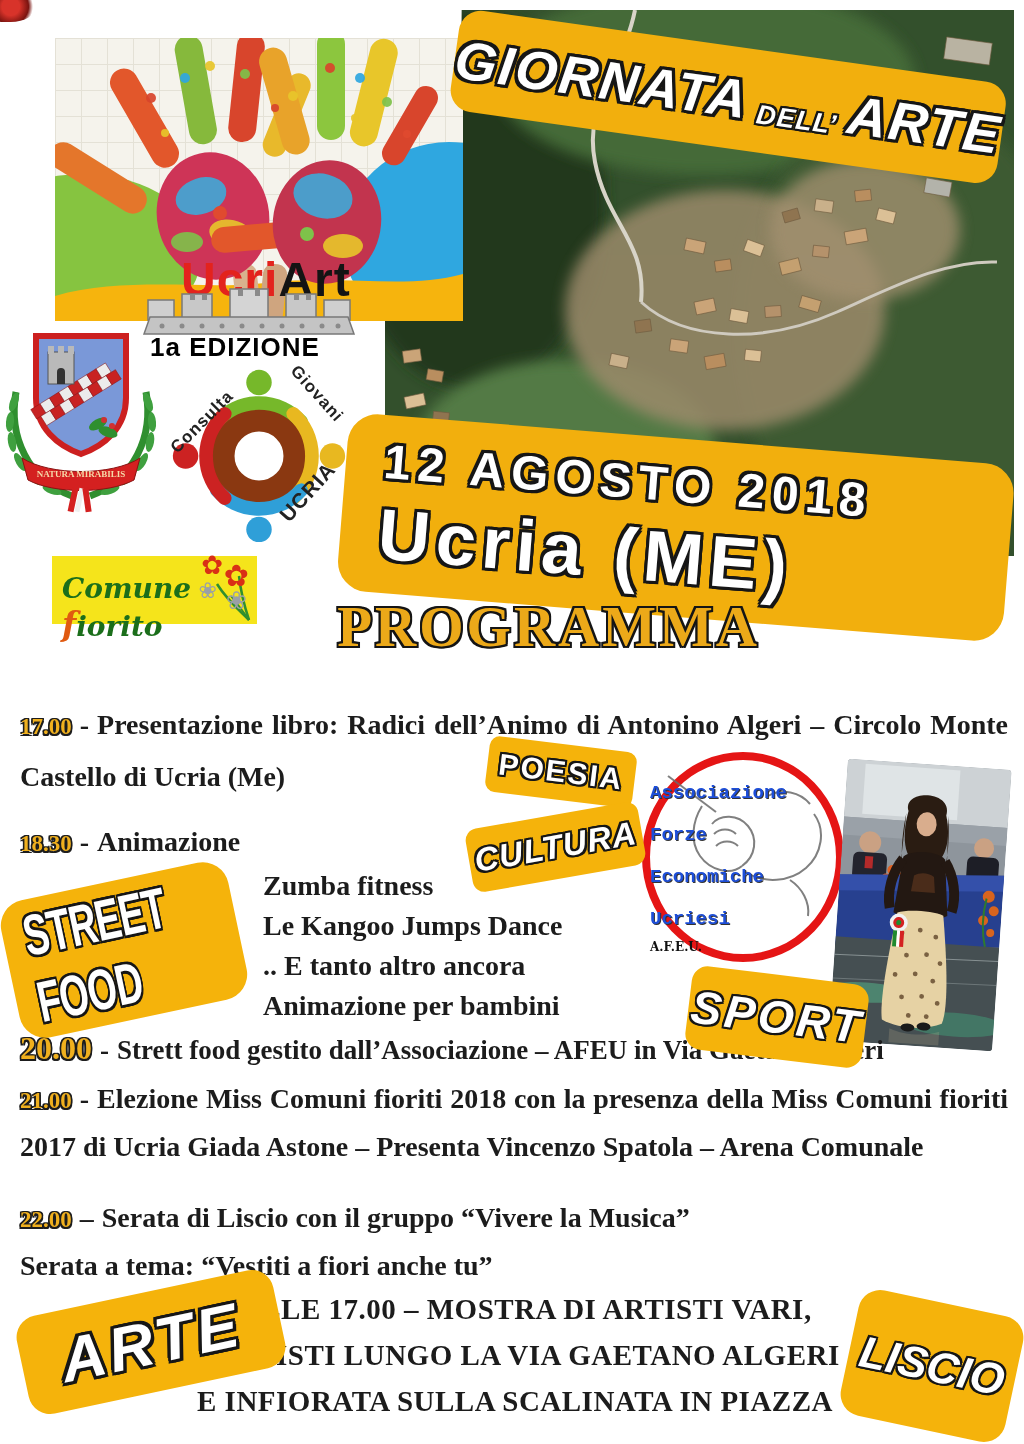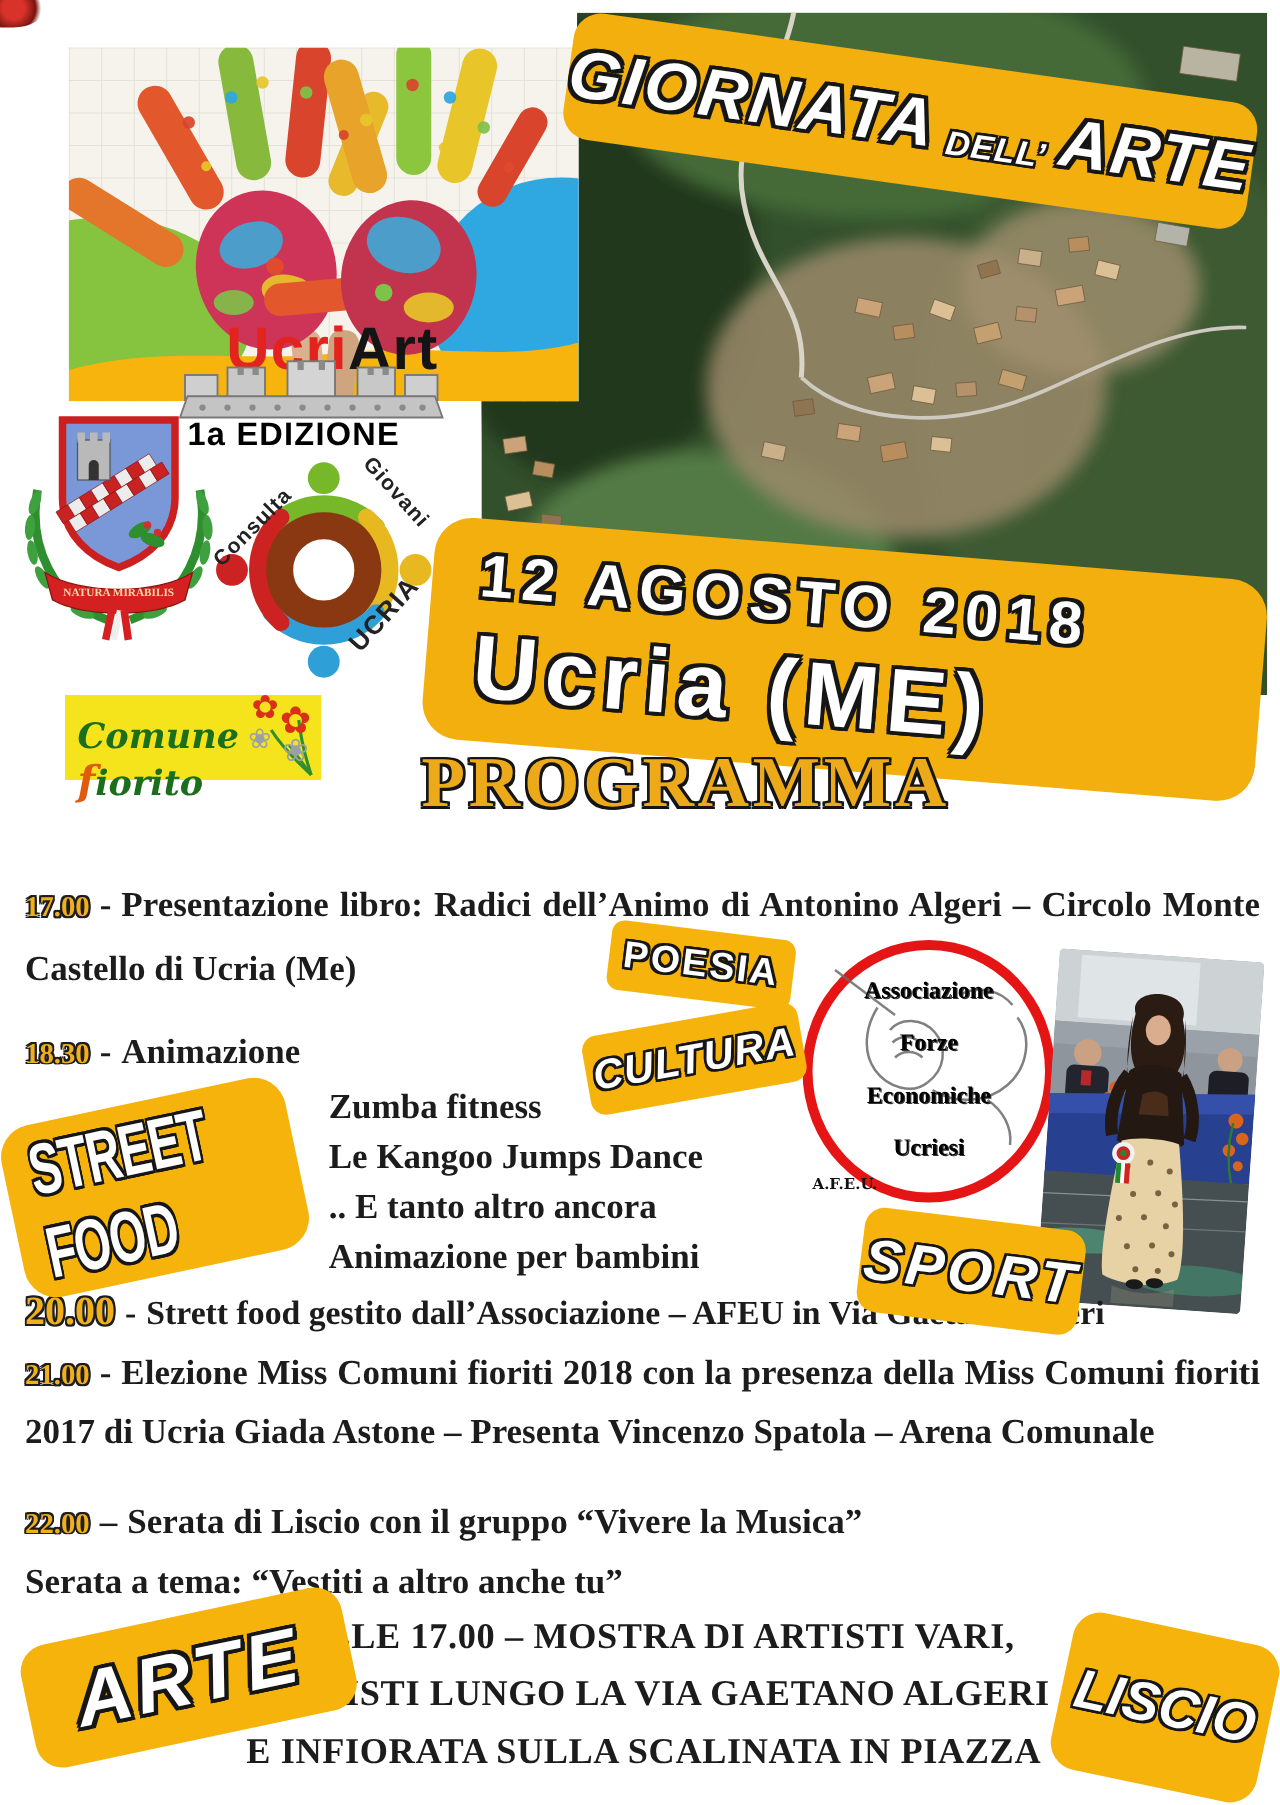--- a/index.html
+++ b/index.html
@@ -42,42 +42,42 @@
       background:#f2af0d;border-radius:30px;transform:rotate(4.6deg);transform-origin:0 0;
       font-family:"Liberation Sans",sans-serif;font-weight:bold;
       display:flex;flex-direction:column;justify-content:center;padding-left:38px;box-sizing:border-box;}
   .date-banner .l1{font-size:48px;letter-spacing:7px;}
   .date-banner .l2{font-size:72px;letter-spacing:6px;margin-top:4px;}
 
   
   .edition{left:150px;top:332px;font-family:"Liberation Sans",sans-serif;
            font-weight:bold;font-size:26px;color:#000000;letter-spacing:1px;z-index:3;}
   .crown{left:138px;top:284px;width:222px;height:54px;z-index:3;}
-  .coa{left:14px;top:328px;width:162px;height:192px;z-index:3;}
+  .coa{left:0;top:328px;width:162px;height:192px;z-index:3;}
   .consulta{left:166px;top:360px;width:186px;height:188px;z-index:3;}
   .consulta span{position:absolute;font-family:"Liberation Sans",sans-serif;
                  font-weight:bold;color:#222;}
   .cons-w1{left:-4px;top:52px;font-size:17px;transform:rotate(-45deg);letter-spacing:1px;}
   .cons-w2{left:116px;top:24px;font-size:17px;transform:rotate(48deg);letter-spacing:1px;}
   .cons-w3{left:106px;top:120px;font-size:21px;transform:rotate(-48deg);letter-spacing:1px;}
   .fiorito{left:52px;top:556px;width:205px;height:68px;background:#f5e41b;z-index:3;}
   .fiorito .txt{position:absolute;left:10px;top:16px;font-style:italic;font-weight:bold;
                 font-size:28px;color:#1b6e1b;font-family:"DejaVu Serif",serif;}
   .fiorito .f{color:#e05a10;font-size:33px;}
   .fiorito .fl1{position:absolute;right:34px;top:-6px;color:#d93016;font-size:26px;}
   .fiorito .fl2{position:absolute;right:8px;top:2px;color:#d93016;font-size:30px;}
   .fiorito .fl3{position:absolute;right:40px;top:22px;color:#9aa0a6;font-size:22px;}
   .fiorito .fl4{position:absolute;right:10px;top:30px;color:#9aa0a6;font-size:25px;}
   .fiorito svg{position:absolute;right:0;top:0;}
 
   
   .afeu{left:642px;top:752px;width:202px;height:210px;background:#fff;z-index:3;
         border:8px solid #e51515;border-radius:50%;box-sizing:border-box;}
-  .afeu .ln{position:absolute;width:100%;text-align:center;font-weight:bold;
-        font-family:Liberation Serif, serif;color:#000000;font-size:19px;
+  .afeu .ln{position:absolute;width:100%;font-weight:bold;
+        font-family:Liberation Mono, monospace;color:#1d4ed8;font-size:19px;
         text-shadow:1px 1px 0 #333;}
   .afeu .a1{top:22px;} .afeu .a2{top:64px;} .afeu .a3{top:106px;} .afeu .a4{top:148px;}
   .afeu .abbr{position:absolute;width:100%;text-align:left;top:180px;font-weight:bold;
         font-family:"DejaVu Serif",serif;color:#111;font-size:12px;text-shadow:none;}
   .afeu svg{position:absolute;left:0;top:0;}
   .miss{left:838px;top:764px;width:164px;height:282px;z-index:3;transform:rotate(4deg);
         border-radius:4px;overflow:hidden;}
 
   
   .programma{left:280px;top:594px;width:480px;text-align:right;z-index:4;margin:0;
@@ -367,21 +367,21 @@
     <div>.. E tanto altro ancora</div>
     <div>Animazione per bambini</div>
   </div>
 
   <p class="prog p20"><span class="time gold">20.00</span><span class="sep">-</span><span>Strett food gestito dall’Associazione – AFEU in Via Gaetano Algeri</span></p>
 
   <p class="prog p21"><span class="time gold">21.00</span><span class="sep">-</span><span>Elezione Miss Comuni fioriti 2018 con la presenza della Miss Comuni fioriti 2017 di Ucria Giada Astone – Presenta Vincenzo Spatola – Arena Comunale</span></p>
 
   <p class="prog p22"><span class="time gold">22.00</span><span class="sep">–</span><span>Serata di Liscio con il gruppo “Vivere la Musica”</span></p>
 
-  <p class="prog p22b">Serata a tema: “Vestiti a altro anche tu”</p>
+  <p class="prog p22b">Serata a tema: “Vestiti a fiori anche tu”</p>
 
   <div class="abs footer">
     <div>DALLE 17.00 – MOSTRA DI ARTISTI VARI,</div>
     <div>HOBBISTI LUNGO LA VIA GAETANO ALGERI</div>
     <div>E INFIORATA SULLA SCALINATA IN PIAZZA</div>
   </div>
 
   <div class="abs afeu">
     <svg width="186" height="194" viewBox="0 0 186 194">
       <g stroke="#6a6a6a" stroke-width="2" fill="none" opacity=".85">

